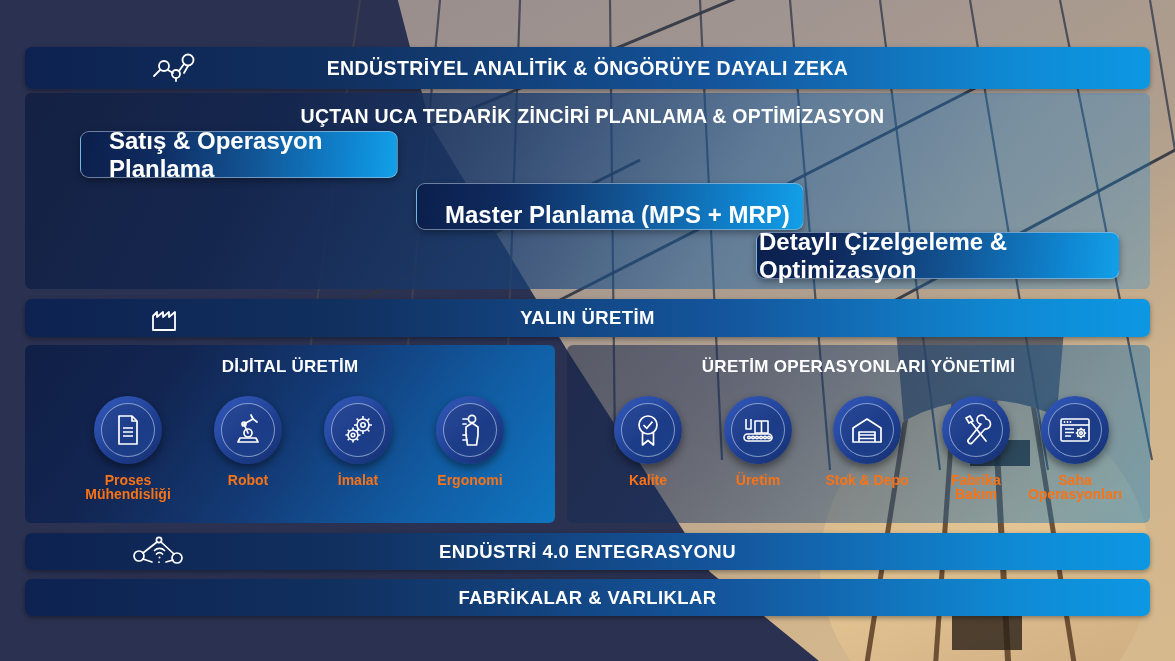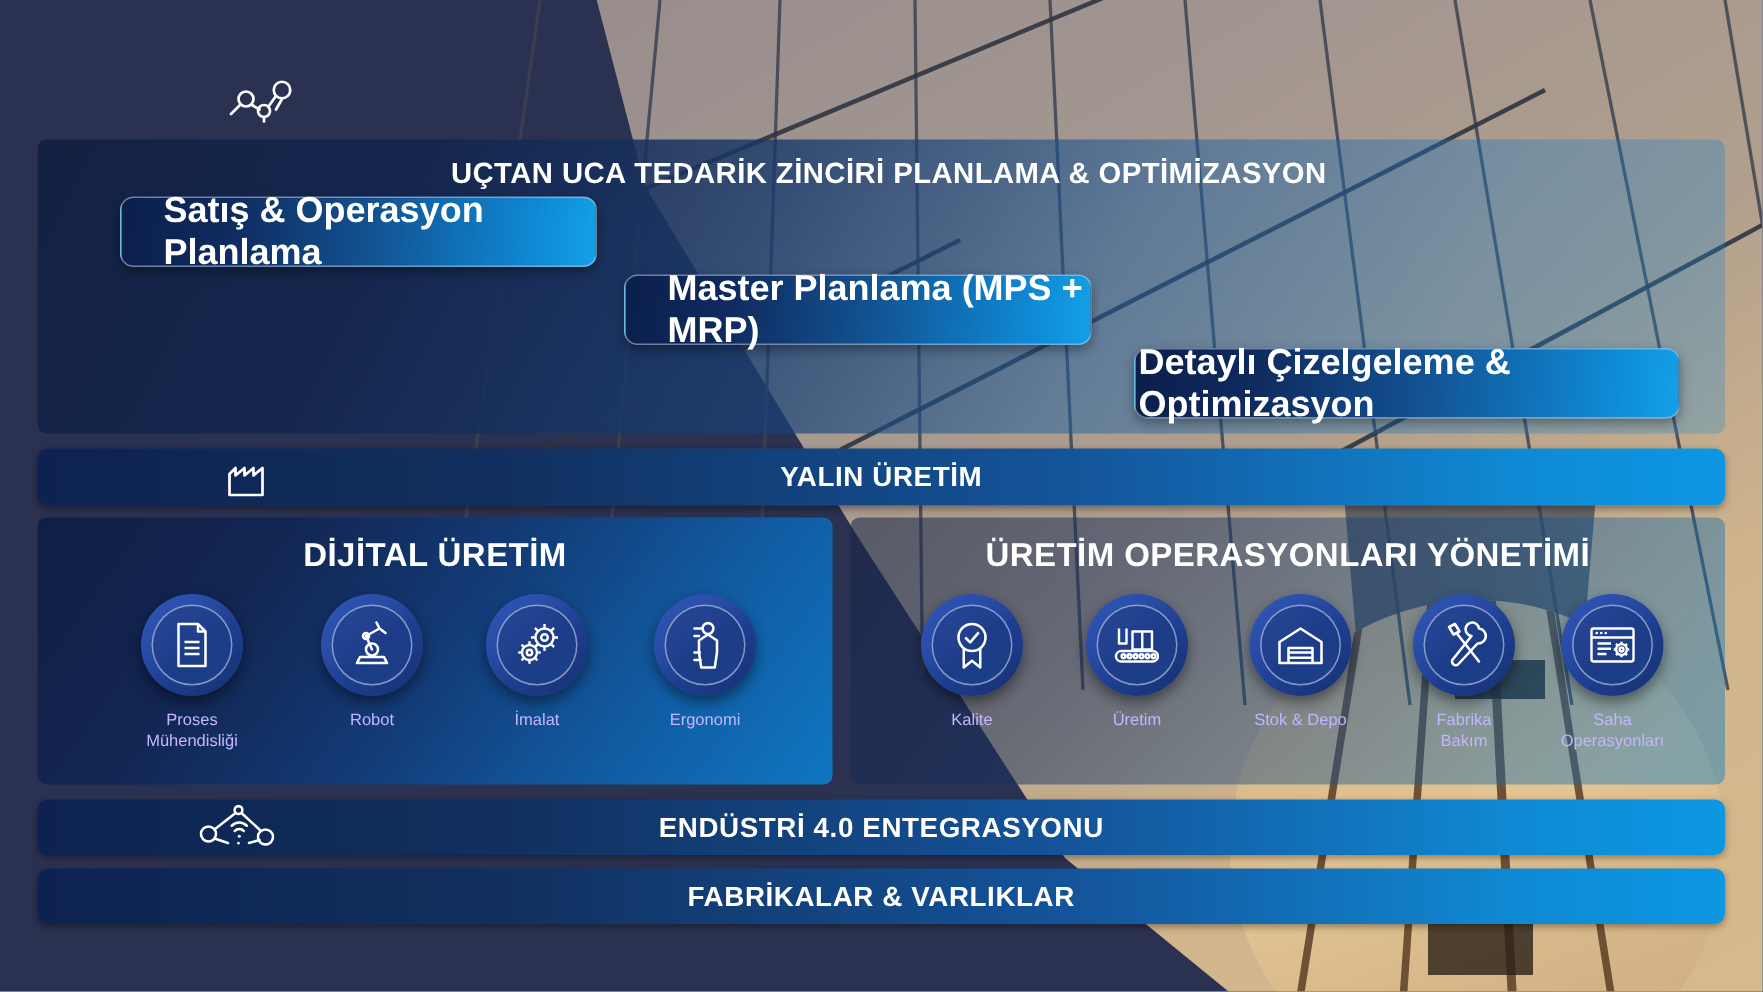--- a/index.html
+++ b/index.html
@@ -88,21 +88,21 @@
     position: absolute;
     display: flex; align-items: center;
     border-radius: 9px;
     border: 1px solid rgba(190,205,225,.55);
     color: #fff; font-weight: bold; font-size: 24px;
     background: linear-gradient(95deg, #0b1f4c 0%, #0f2a5e 22%, #125190 52%, #0f84cf 84%, #12a0e8 100%);
     box-shadow: 0 3px 7px rgba(0,0,0,.35);
     padding-left: 28px;
   }
   #card-sop     { left: 80px;  top: 131px; width: 318px; height: 47px; }
-  #card-master  { left: 416px; top: 183px; width: 312px; height: 47px; }
+  #card-master  { left: 416px; top: 183px; width: 388px; height: 47px; align-items: flex-end; }
   #card-detail  { left: 756px; top: 232px; width: 364px; height: 47px; }
   #card-detail  { padding-left: 2px; }
 
   
   #bar-lean { left: 25px; top: 299px; width: 1125px; height: 38px; }
   #bar-lean .bar-title { font-size: 18.5px; }
   #icon-lean { left: 145px; top: 301px; width: 52px; height: 34px; }
 
   
   #panel-digital {
@@ -113,21 +113,21 @@
   }
   #panel-mom {
     position: absolute; left: 567px; top: 345px; width: 583px; height: 178px;
     border-radius: 6px;
     background: linear-gradient(125deg,
       rgba(22,36,72,.55) 0%, rgba(22,46,92,.50) 28%,
       rgba(20,72,128,.44) 55%, rgba(16,104,170,.42) 80%, rgba(14,128,200,.45) 100%);
   }
   .panel-title {
     position: absolute; left: 0; right: 0; top: 12px;
-    text-align: center; color: #fff; font-weight: bold; font-size: 22px;
+    text-align: center; color: #fff; font-weight: bold; font-size: 17px;
     letter-spacing: .3px;
   }
 
   
   .tile {
     position: absolute; width: 92px;
     display: flex; flex-direction: column; align-items: center;
   }
   .tile-circle {
     width: 68px; height: 68px; border-radius: 50%;
@@ -138,22 +138,22 @@
   }
   .tile-circle::after {
     content: ""; position: absolute;
     left: 7px; top: 7px; right: 7px; bottom: 7px;
     border-radius: 50%;
     border: 1px solid rgba(215,230,250,.55);
     background: linear-gradient(140deg, rgba(30,58,120,.55) 0%, rgba(20,44,96,.25) 50%, rgba(36,84,160,.45) 100%);
   }
   .tile-circle svg { position: relative; z-index: 2; }
   .tile-label {
-    margin-top: 9px; text-align: center; color: #c4b5fd;
-    font-weight: normal; font-size: 11px; line-height: 14px;
+    margin-top: 9px; text-align: center; color: #f97316;
+    font-weight: bold; font-size: 14px; line-height: 14px;
   }
 
   
   #bar-industry { left: 25px; top: 533px; width: 1125px; height: 37px; }
   #bar-industry .bar-title { font-size: 18.5px; }
   #icon-industry { left: 128px; top: 533px; width: 62px; height: 37px; }
   #bar-factories { left: 25px; top: 579px; width: 1125px; height: 37px; }
   #bar-factories .bar-title { font-size: 18.5px; }
 </style>
 </head>
@@ -186,20 +186,23 @@
       <line x1="1150" y1="0" x2="1175" y2="150"></line>
     </g>
     <g stroke="#2f3542" stroke-width="3" fill="none" opacity="0.9">
       <line x1="300" y1="180" x2="780" y2="-20"></line>
       <line x1="560" y1="300" x2="1030" y2="60"></line>
       <line x1="840" y1="330" x2="1175" y2="150"></line>
       <line x1="300" y1="330" x2="640" y2="160"></line>
     </g>
   </svg>
 
+  <div class="bar" id="bar-analytics">
+    <span class="bar-title">ENDÜSTRİYEL ANALİTİK &amp; ÖNGÖRÜYE DAYALI ZEKA</span>
+  </div>
   <div class="bar-icon" id="icon-analytics">
     <svg width="48" height="32" viewBox="0 0 48 32" fill="none" stroke="#ffffff" stroke-width="1.8" stroke-linecap="round">
       <circle cx="14" cy="14" r="5"></circle>
       <circle cx="26" cy="22" r="4"></circle>
       <circle cx="38" cy="8" r="5.5"></circle>
       <path d="M4 24 L10 18 M18 18 L23 21 M29 19 L34 12"></path>
       <path d="M26 26 L26 29"></path>
       <path d="M38 14 L34 21"></path>
     </svg>
   </div>

